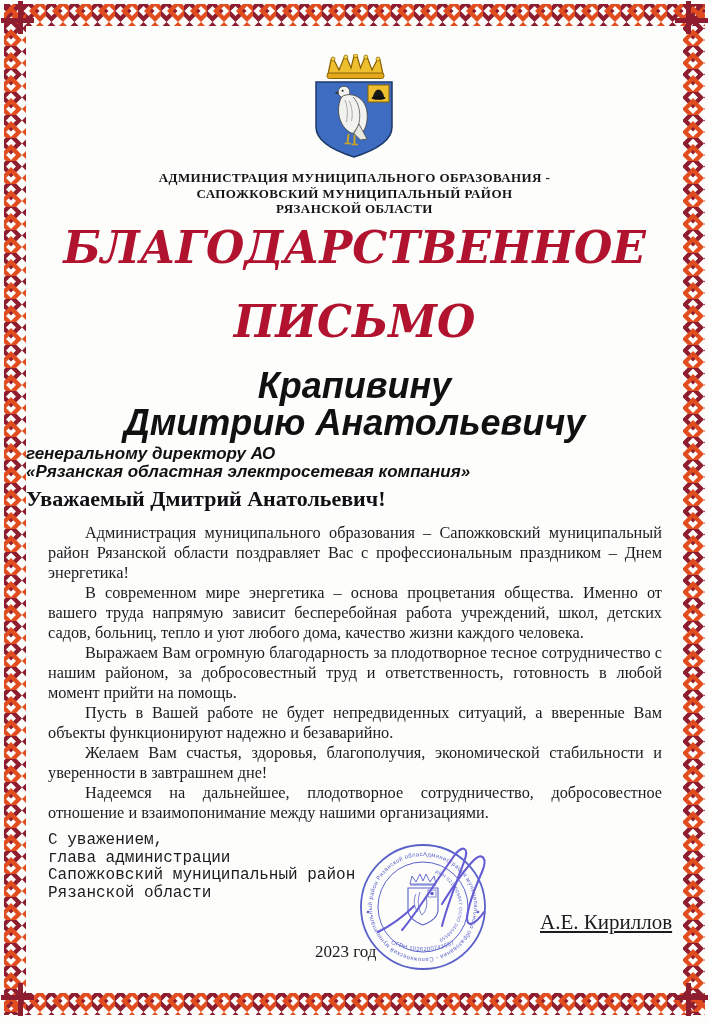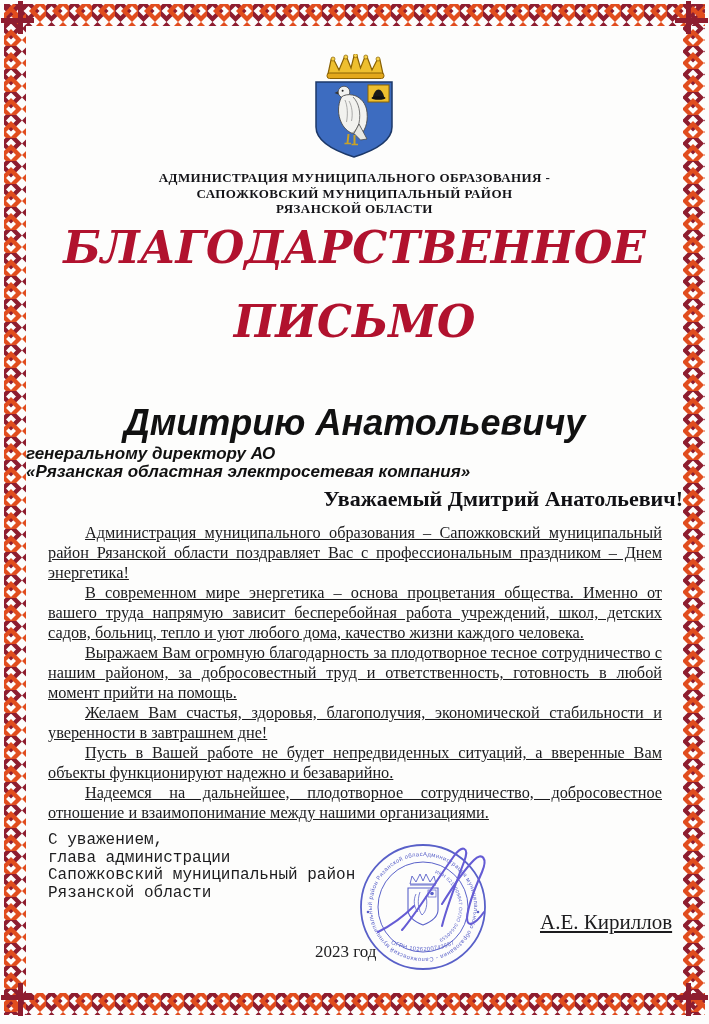--- a/index.html
+++ b/index.html
@@ -31,26 +31,26 @@
   .rn1{top:342px}
   .rn2{top:379px}
   .rpos{
     position:absolute;left:0;width:100%;text-align:left;
     font-family:"Liberation Sans",sans-serif;font-weight:bold;font-style:italic;
     font-size:17px;line-height:17px;color:#111;white-space:nowrap;
   }
   .rp1{top:419px}
   .rp2{top:437px}
   .salut{
-    position:absolute;top:460px;left:0;width:100%;text-align:right;
+    position:absolute;top:460px;left:0;width:100%;text-align:left;
     font-weight:bold;font-size:22px;color:#101014;
   }
   .bodytext{
     position:absolute;top:497px;left:22px;right:21px;
-    font-size:16.3px;line-height:20px;text-align:justify;color:#1c1c1e;text-decoration:underline;
+    font-size:16.3px;line-height:20px;text-align:justify;color:#1c1c1e;
   }
   .bodytext p{margin:0;text-indent:37px;}
   .closing{
     position:absolute;top:806px;left:22px;
     font-size:16px;line-height:17.6px;color:#1c1c1e;font-family:Liberation Mono, monospace;
   }
   .signatory{position:absolute;top:884px;left:514px;font-size:21px;color:#1c1c1e;text-decoration:underline;}
   .year{position:absolute;top:916px;left:289px;font-size:17px;color:#1c1c1e;}
   .stamp{position:absolute;left:324px;top:804px;opacity:.93;pointer-events:none;}
 </style>
@@ -123,32 +123,33 @@
 
     <div class="org">
       <div>АДМИНИСТРАЦИЯ МУНИЦИПАЛЬНОГО ОБРАЗОВАНИЯ -</div>
       <div>САПОЖКОВСКИЙ МУНИЦИПАЛЬНЫЙ РАЙОН</div>
       <div>РЯЗАНСКОЙ ОБЛАСТИ</div>
     </div>
 
     <div class="title t1">БЛАГОДАРСТВЕННОЕ</div>
     <div class="title t2">ПИСЬМО</div>
 
+    <div class="rname rn1">Крапивину</div>
     <div class="rname rn2">Дмитрию Анатольевичу</div>
     <div class="rpos rp1">генеральному директору АО</div>
     <div class="rpos rp2">«Рязанская областная электросетевая компания»</div>
 
     <div class="salut">Уважаемый Дмитрий Анатольевич!</div>
 
     <div class="bodytext">
       <p>Администрация муниципального образования – Сапожковский муниципальный район Рязанской области поздравляет Вас с профессиональным праздником – Днем энергетика!</p>
       <p>В современном мире энергетика – основа процветания общества. Именно от вашего труда напрямую зависит бесперебойная работа учреждений, школ, детских садов, больниц, тепло и уют любого дома, качество жизни каждого человека.</p>
       <p>Выражаем Вам огромную благодарность за плодотворное тесное сотрудничество с нашим районом, за добросовестный труд и ответственность, готовность в любой момент прийти на помощь.</p>
+      <p>Пусть в Вашей работе не будет непредвиденных ситуаций, а вверенные Вам объекты функционируют надежно и безаварийно.</p>
       <p>Желаем Вам счастья, здоровья, благополучия, экономической стабильности и уверенности в завтрашнем дне!</p>
-      <p>Пусть в Вашей работе не будет непредвиденных ситуаций, а вверенные Вам объекты функционируют надежно и безаварийно.</p>
       <p>Надеемся на дальнейшее, плодотворное сотрудничество, добросовестное отношение и взаимопонимание между нашими организациями.</p>
     </div>
 
     <div class="closing">
       <div>С уважением,</div>
       <div>глава администрации</div>
       <div>Сапожковский муниципальный район</div>
       <div>Рязанской области</div>
     </div>
 

